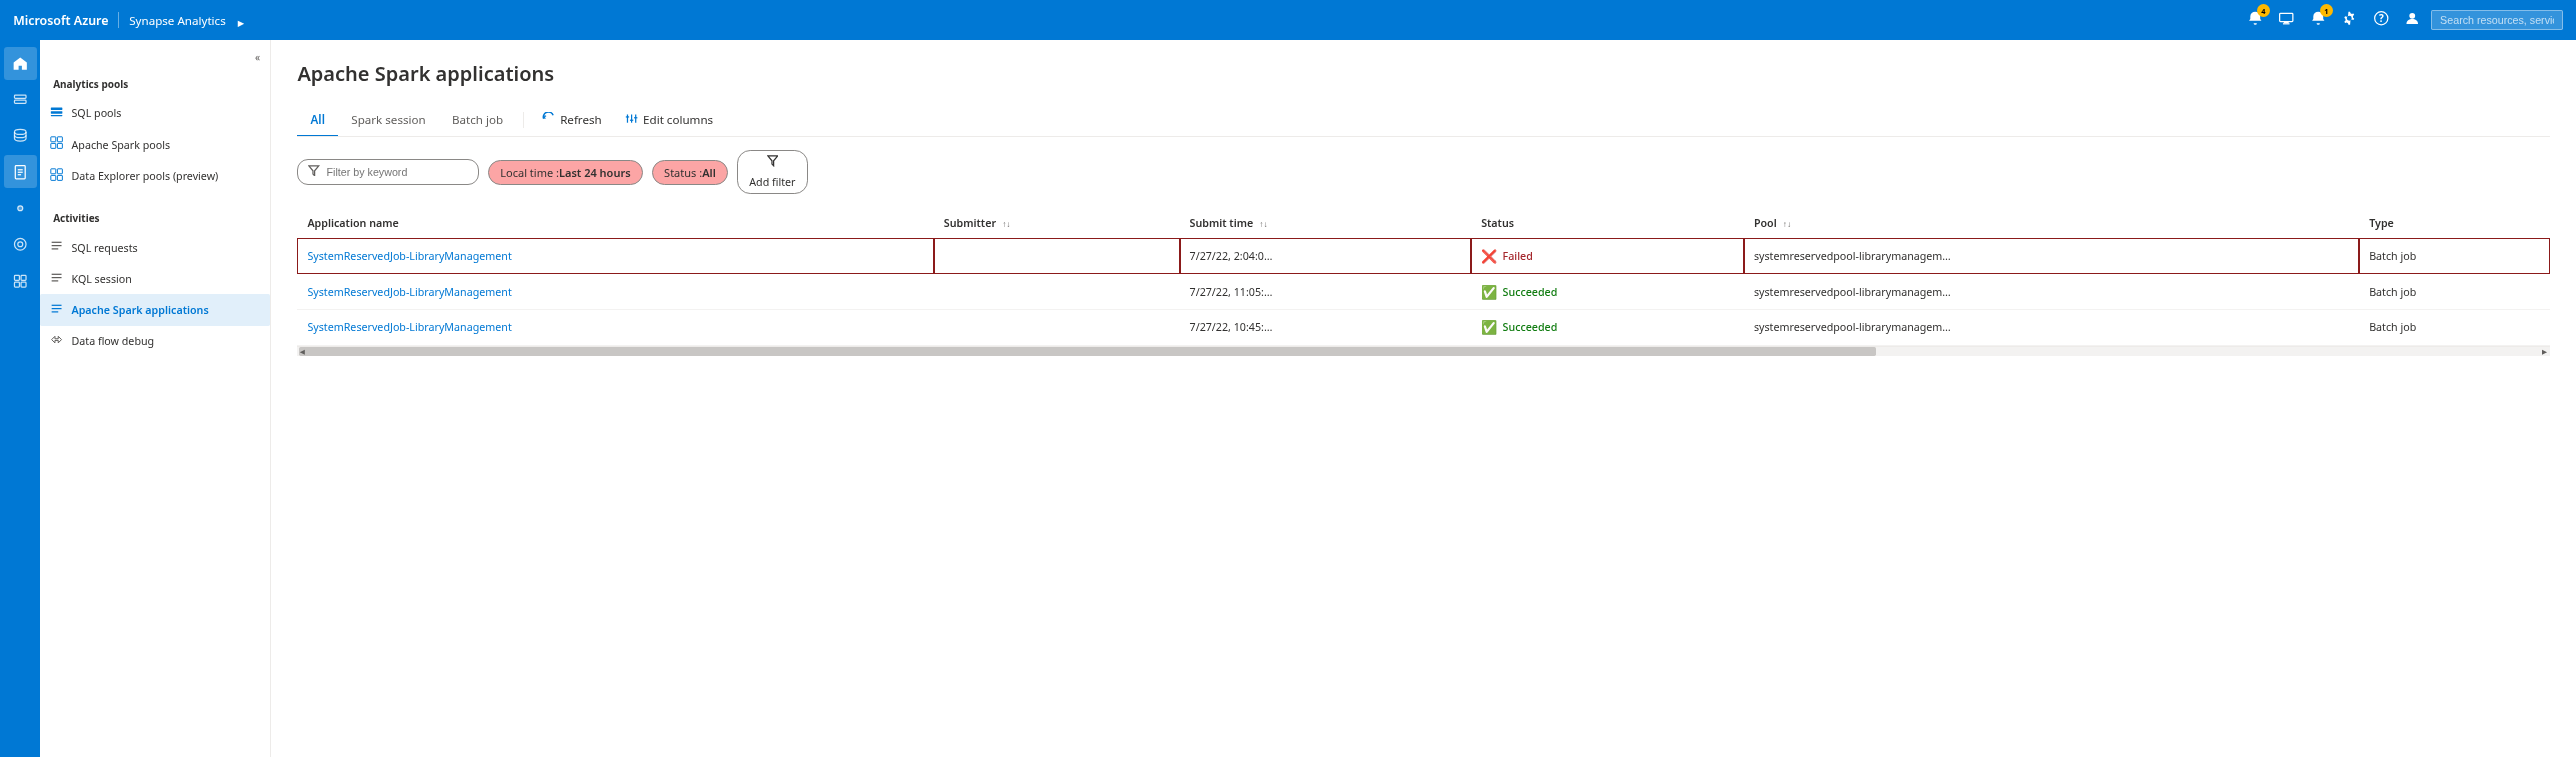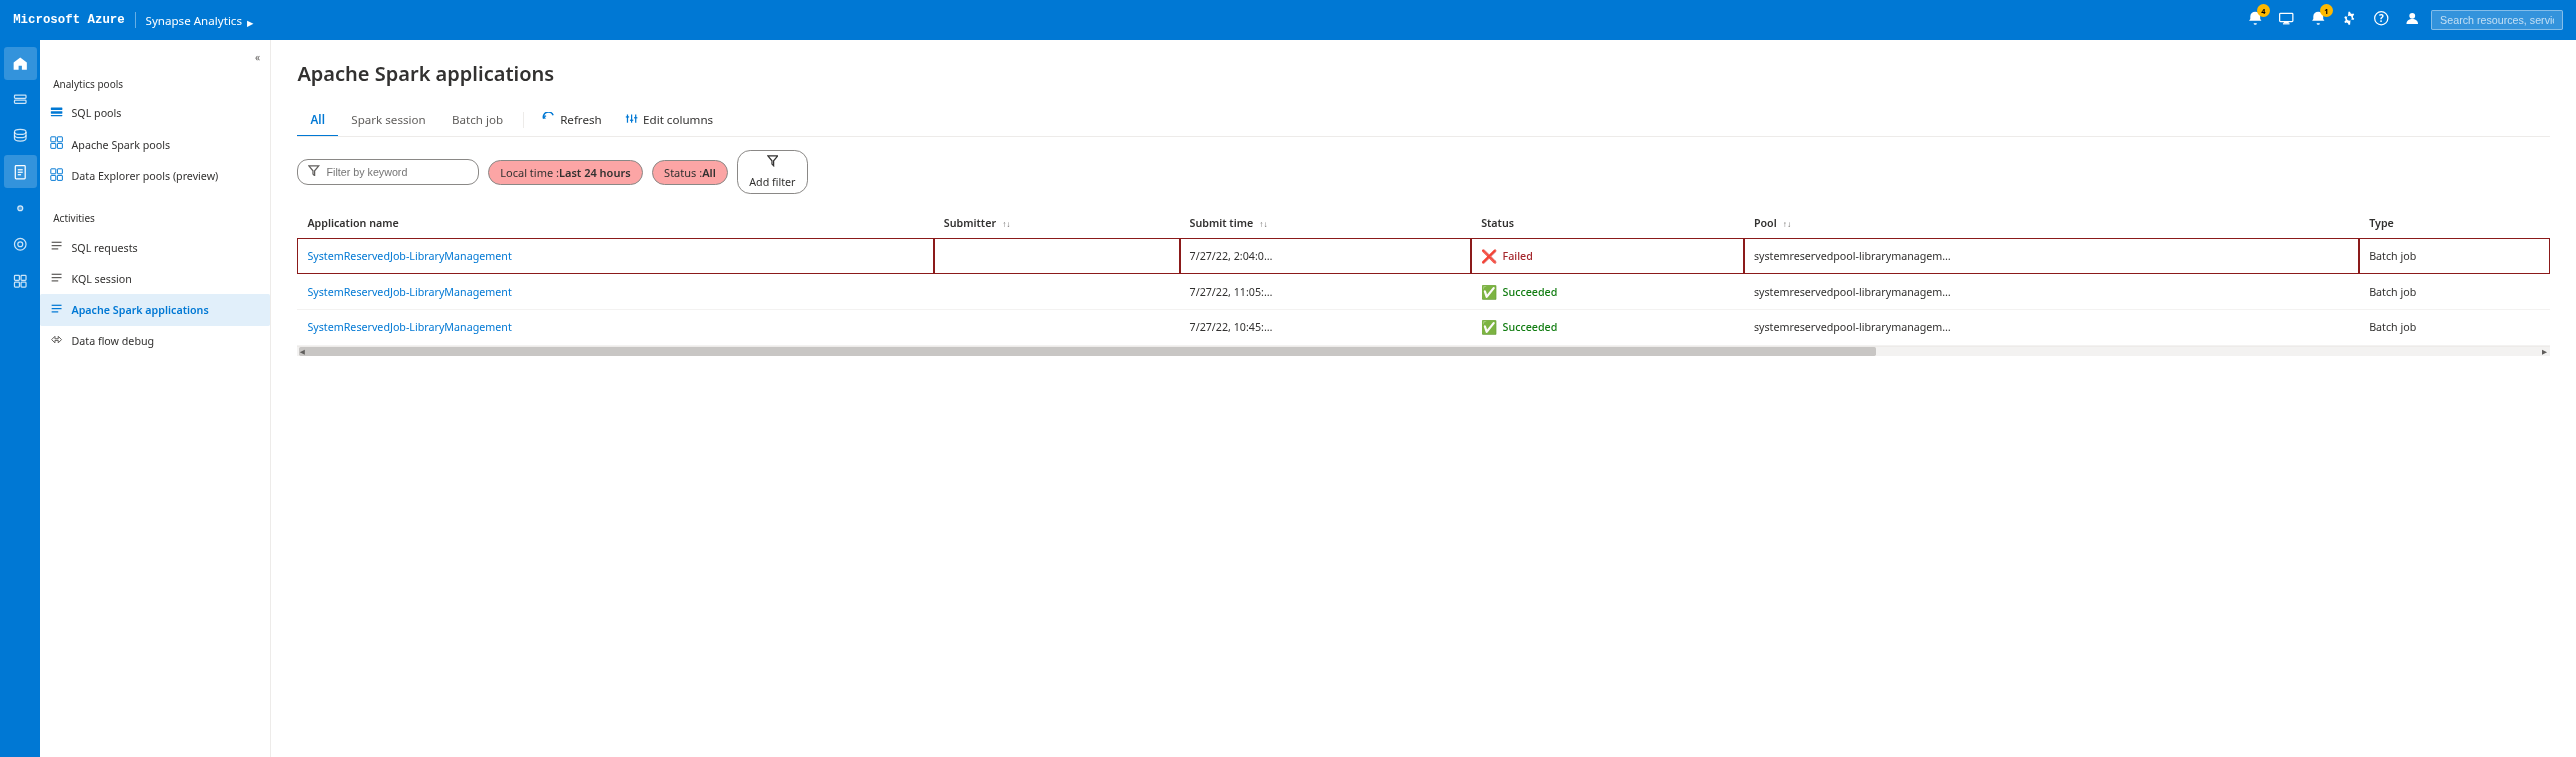--- a/index.html
+++ b/index.html
@@ -9,23 +9,23 @@
     .topnav {
       background: #0078d4;
       color: white;
       height: 40px;
       display: flex;
       align-items: center;
       padding: 0 13.2px;
       gap: 10px;
       flex-shrink: 0;
     }
-    .topnav-brand { font-size: 12.4px; font-weight: 600; color: white; white-space: nowrap; font-family: Liberation Mono, monospace; }
+    .topnav-brand { font-size: 12.4px; font-weight: 600; color: white; white-space: nowrap; }
     .topnav-divider { width: 0.8px; height: 16.5px; background: rgba(255,255,255,0.4); }
-    .topnav-service { font-size: 11.6px; color: white; display: flex; align-items: flex-end; gap: 5px; }
+    .topnav-service { font-size: 11.6px; color: white; display: flex; align-items: flex-end; gap: 12px; }
     .topnav-spacer { flex: 1; }
     .topnav-icons { display: flex; align-items: center; gap: 15px; }
     .topnav-icon-wrap { position: relative; cursor: pointer; color: white; font-size: 15px; }
     .topnav-badge {
       position: absolute;
       top: -5.8px; right: -6.6px;
       background: #ffb900;
       color: #000;
       border-radius: 50%;
       font-size: 7.4px;
@@ -86,21 +86,21 @@
     }
     .collapse-arrows {
       cursor: pointer;
       font-size: 10px;
       color: #605e5c;
       padding: 3.3px;
     }
     .left-panel-section { padding: 10px 13.2px 3.3px; }
     .left-panel-section-title {
       font-size: 10px;
-      font-weight: 400;
+      font-weight: 700;
       color: #323130;
       text-transform: none;
       margin-bottom: 3.3px;
     }
     .left-panel-item {
       display: flex;
       align-items: center;
       gap: 8.3px;
       padding: 6.6px 10px;
       cursor: pointer;

